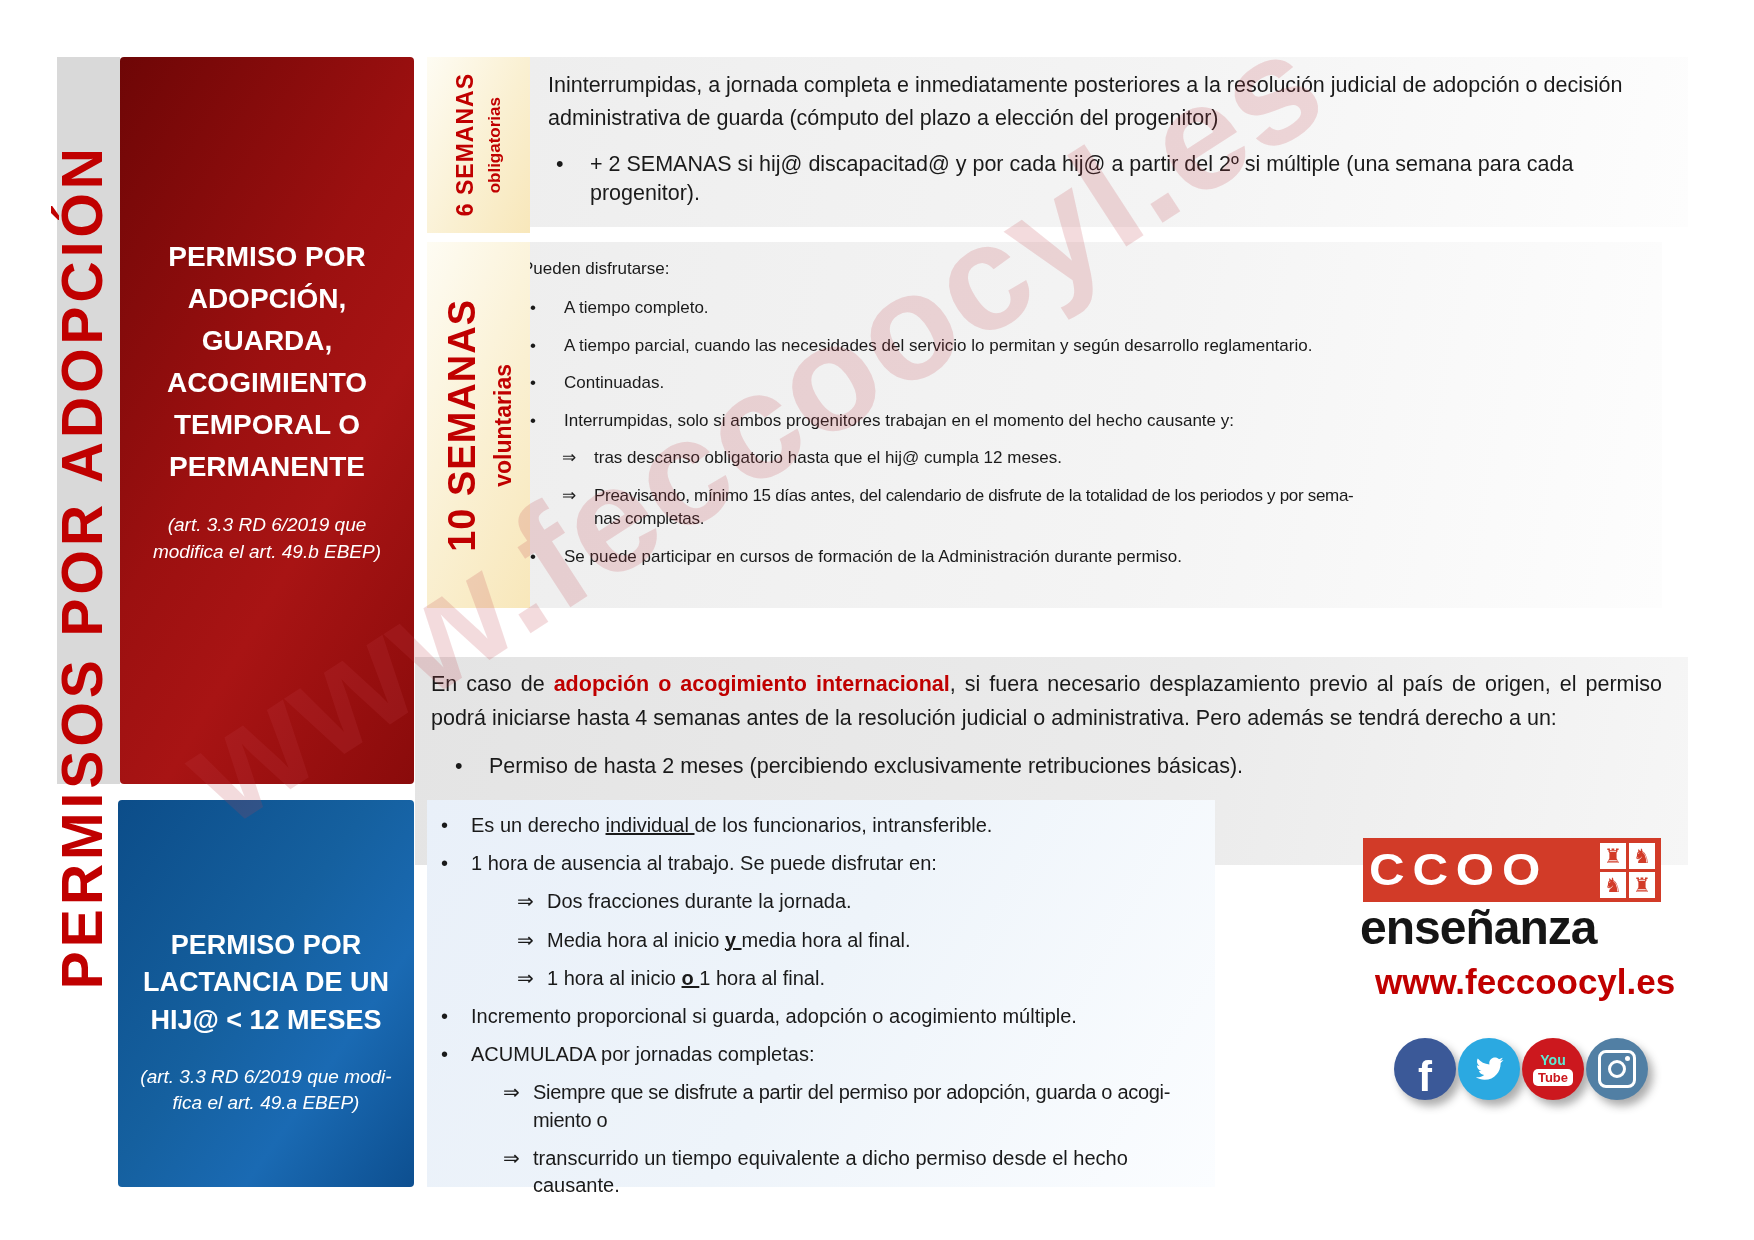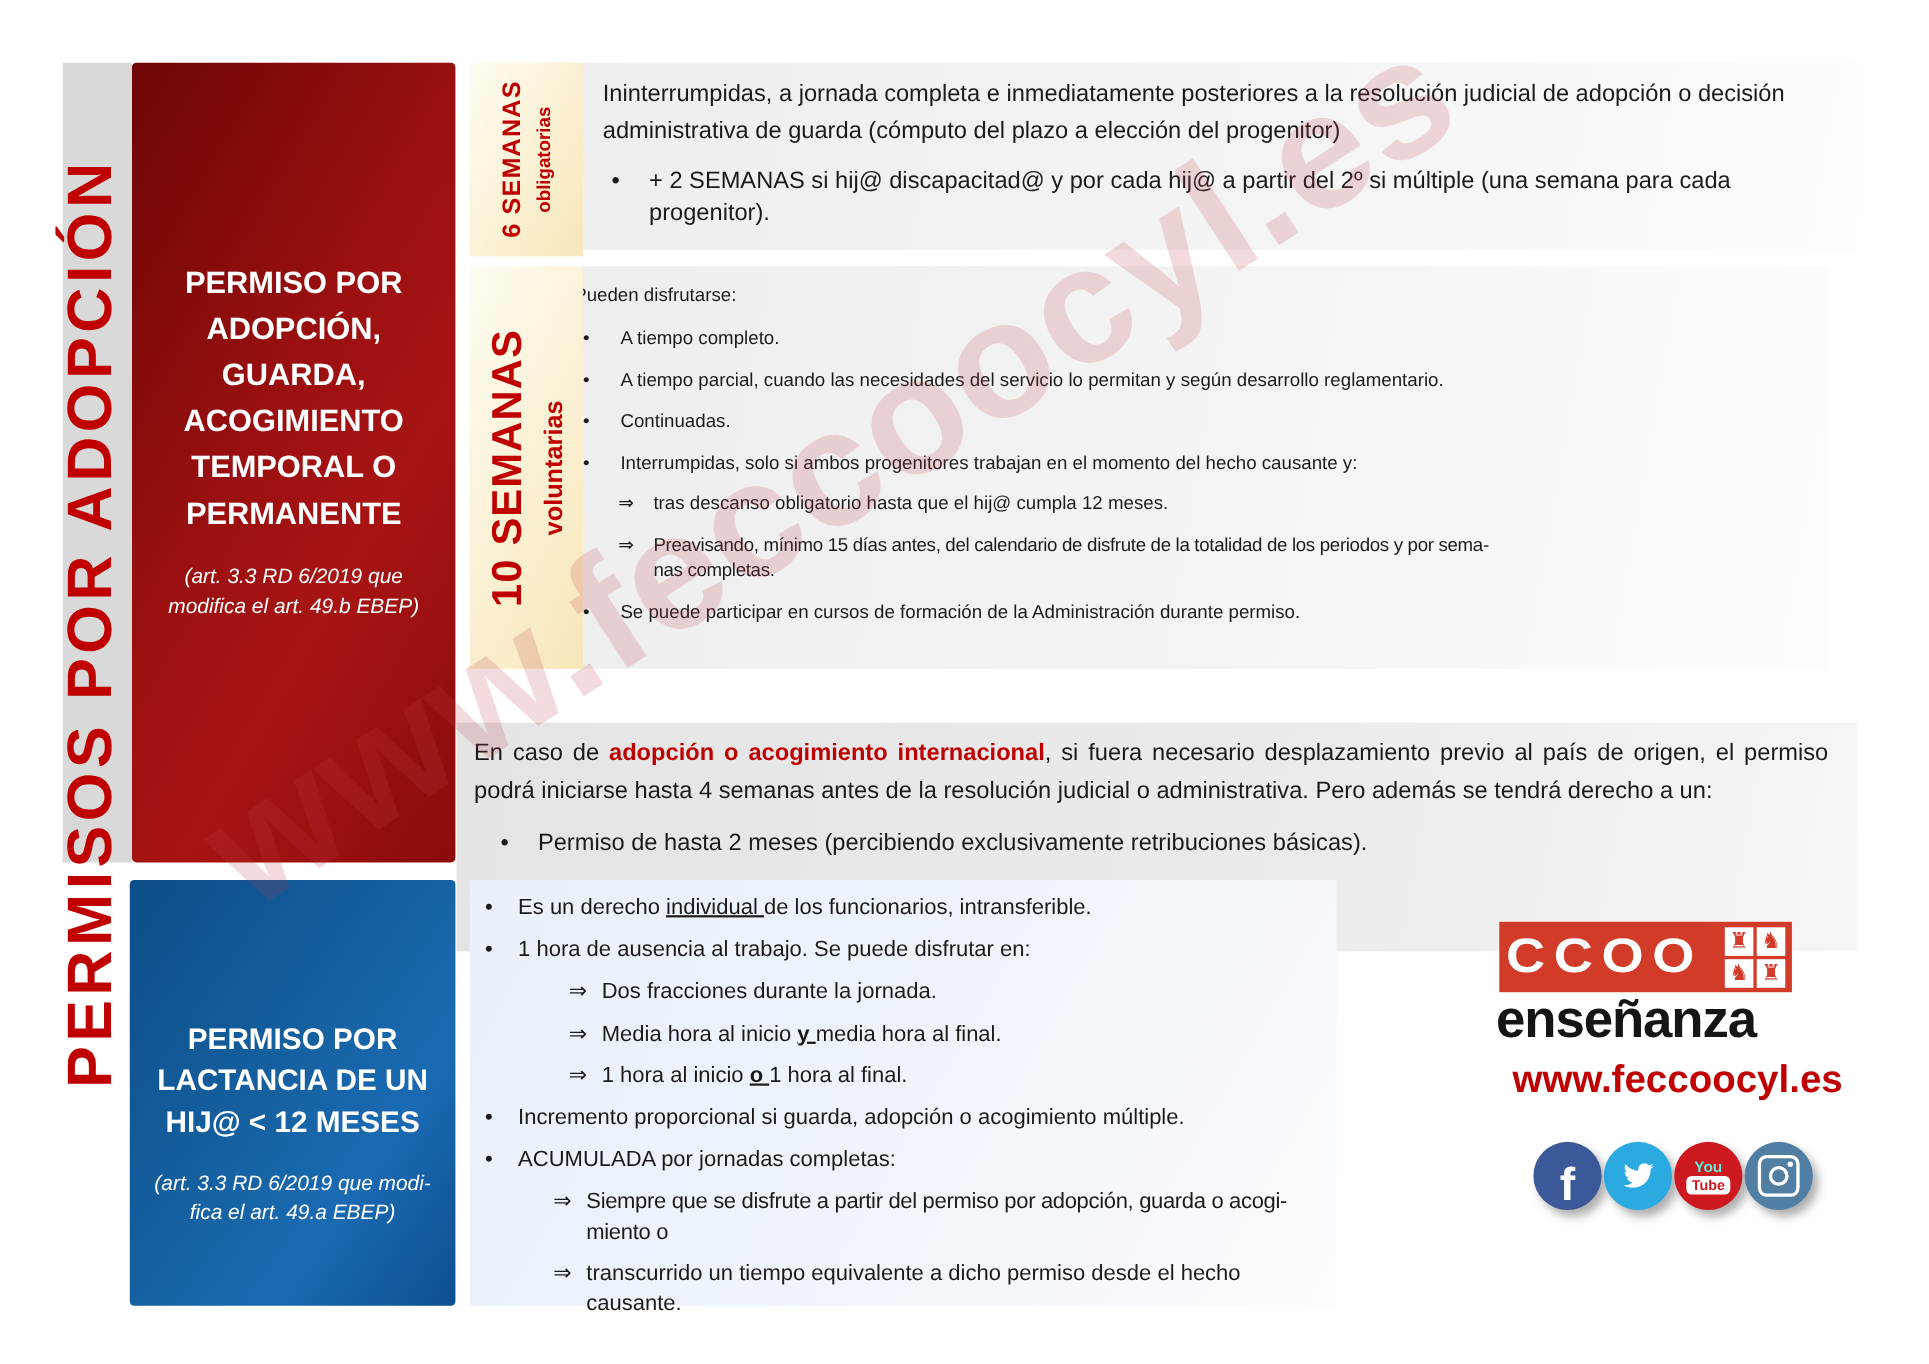--- a/index.html
+++ b/index.html
@@ -72,21 +72,21 @@
   .justify{text-align:justify;}
   .tight{letter-spacing:-0.3px;}
   .tx{flex:1;}
 
   
   .watermark{position:absolute;left:200px;top:700px;z-index:40;pointer-events:none;
              font-size:150px;font-weight:bold;color:#c2404a;opacity:0.18;white-space:nowrap;
              transform:rotate(-33deg);transform-origin:0 50%;letter-spacing:2px;}
 
   
-  .ccoo-box{position:absolute;left:1363px;top:838px;width:266px;height:64px;background:#D23B28;
+  .ccoo-box{position:absolute;left:1363px;top:838px;width:298px;height:64px;background:#D23B28;
             display:flex;align-items:center;justify-content:space-between;box-sizing:border-box;
             padding:3px 6px;z-index:10;}
   .ccoo-text{color:#fff;font-weight:900;font-size:44px;letter-spacing:7px;transform:scaleX(1.12);
              transform-origin:left center;line-height:1;}
   .shield{display:grid;grid-template-columns:26px 26px;grid-template-rows:26px 26px;gap:3px;}
   .shield-cell{background:#fff;color:#D23B28;display:flex;align-items:center;justify-content:center;
                font-size:20px;line-height:1;}
   .ensenanza{position:absolute;left:1360px;top:900px;width:340px;font-size:48px;font-weight:bold;
              color:#151515;letter-spacing:-1px;z-index:10;}
   .brand-url{position:absolute;left:1375px;top:962px;width:330px;font-size:35px;font-weight:bold;

